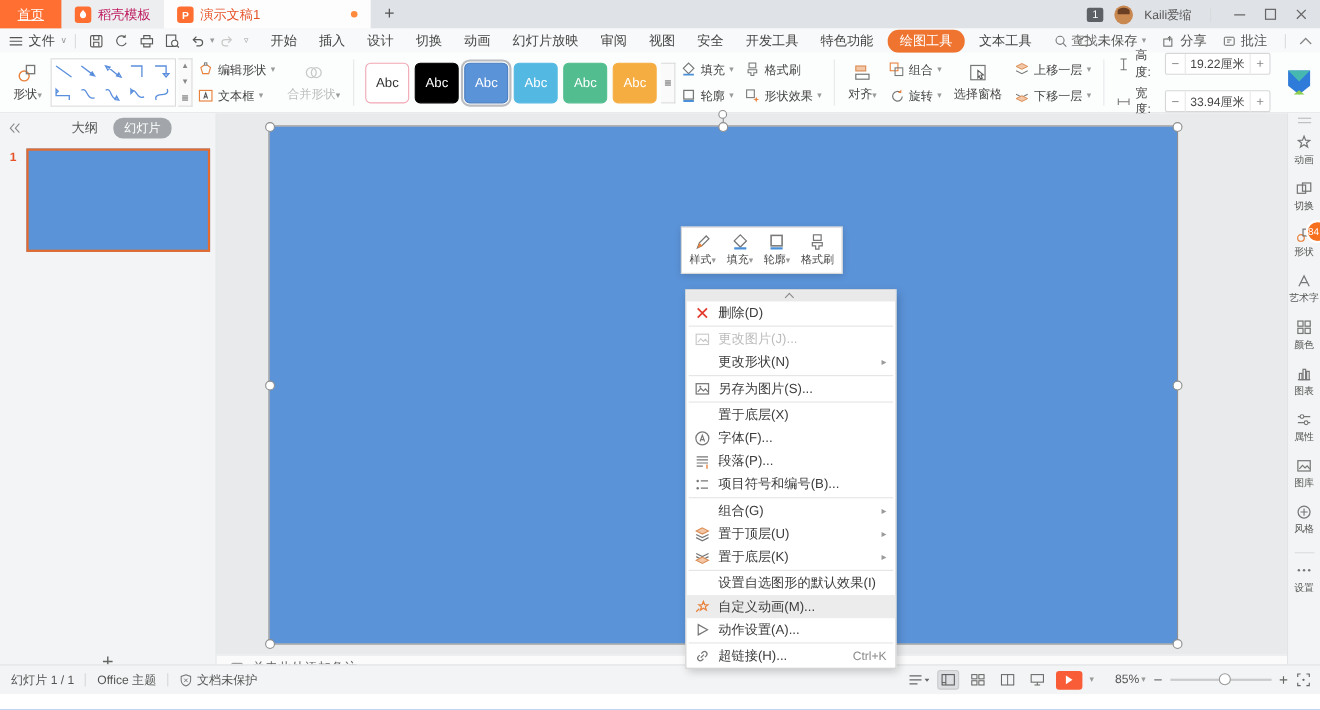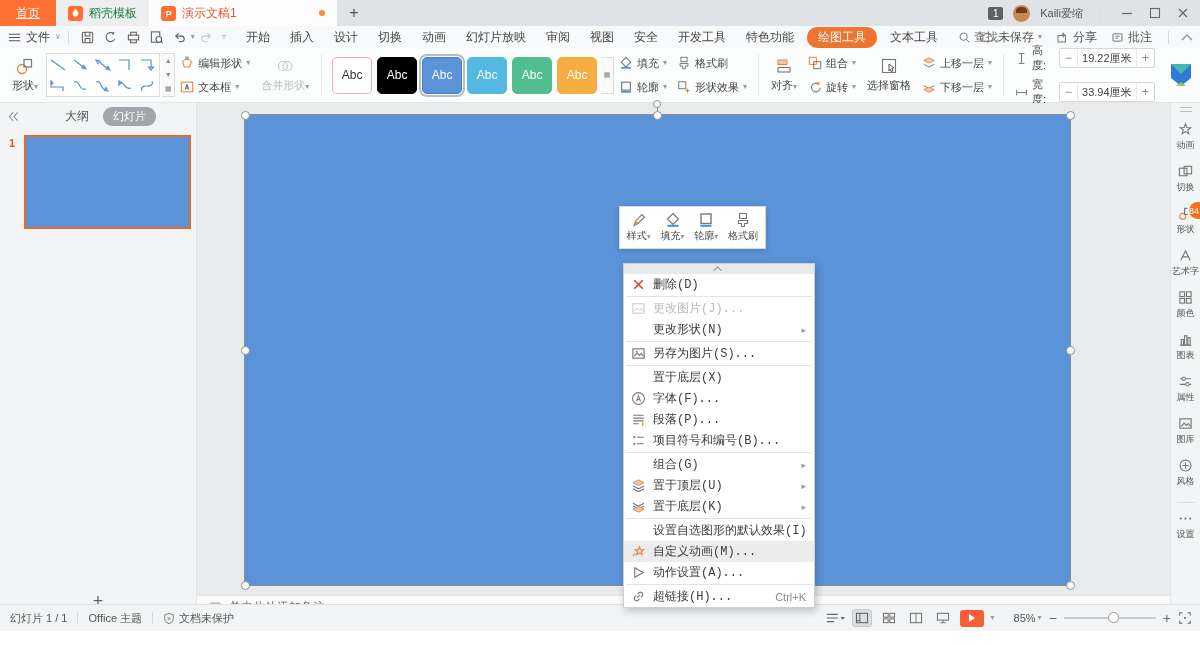--- a/index.html
+++ b/index.html
@@ -4,21 +4,21 @@
 <style>
 *{margin:0;padding:0;box-sizing:border-box;font-family:"Liberation Sans","DejaVu Sans",sans-serif;}
 html,body{width:1200px;height:645px;overflow:hidden;}
 #app{position:relative;width:1200px;height:645px;background:#fff;font-size:12px;color:#3d3d3d;overflow:hidden;}
 .icon{display:inline-flex;align-items:center;justify-content:center;flex:none;}
 .icon svg{width:100%;height:100%;}
 .caret{font-size:8px;color:#9a9a9a;line-height:1;}
 
 .tabbar{position:absolute;top:0;left:0;right:0;height:26px;background:#dfe2e6;display:flex;align-items:stretch;}
 .tab-home{width:56px;background:#ff6f31;color:#fff;display:flex;align-items:center;justify-content:center;text-decoration:underline;}
-.tab{display:flex;align-items:center;gap:6px;padding:0 12px;color:#15803d;}
+.tab{display:flex;align-items:center;gap:6px;padding:0 12px;color:#be185d;}
 .tab-docer{background:#eceef0;}
 .tab-doc{background:#fdfdfe;width:188px;color:#e65329;position:relative;}
 .tab-doc .dot{position:absolute;right:12px;top:10px;width:6px;height:6px;border-radius:50%;background:#ff8a3c;}
 .sq-logo{width:15px;height:15px;border-radius:3px;background:#ff6f31;display:inline-flex;align-items:center;justify-content:center;}
 .tab-add{width:34px;display:flex;align-items:center;justify-content:center;color:#555;font-size:16px;}
 .tabbar-right{position:absolute;right:0;top:0;height:26px;display:flex;align-items:center;gap:10px;padding-right:8px;}
 .win-badge{width:15px;height:13px;background:#5d6166;color:#fff;font-size:10px;border-radius:2px;display:flex;align-items:center;justify-content:center;}
 .avatar{width:17px;height:17px;border-radius:50%;background:#c98850;position:relative;overflow:hidden;}
 .avatar:before{content:'';position:absolute;left:3px;top:2px;width:11px;height:6px;border-radius:50% 50% 0 0;background:#6b3f24;}
 .username{font-size:11px;color:#555;}
@@ -73,21 +73,21 @@
 
 .floatbar{position:absolute;left:619px;top:206px;width:147px;height:43px;background:#fff;border:1px solid #d6d6d6;box-shadow:0 2px 6px rgba(0,0,0,.15);display:flex;align-items:center;justify-content:space-around;z-index:8;padding:0 2px;}
 .fb-btn{display:flex;flex-direction:column;align-items:center;gap:1px;font-size:10px;color:#454545;}
 .fb-btn .icon{width:16px;height:16px;}
 
 .ctxmenu{position:absolute;left:623px;top:263px;width:192px;background:#fff;border:1px solid #cfcfcf;box-shadow:2px 3px 8px rgba(0,0,0,.22);z-index:10;}
 .ctx-scroll{height:10px;background:#e9e9e9;display:flex;align-items:center;justify-content:center;}
 .chev-up{width:6px;height:6px;border-left:1px solid #888;border-top:1px solid #888;transform:rotate(45deg) translateY(2px);}
 .ctx-item{height:21px;display:flex;align-items:center;padding:0 8px 0 7px;gap:7px;color:#3c3c3c;font-size:12px;position:relative;white-space:nowrap;}
 .ctx-item .icon{width:15px;height:15px;}
-.ctx-item .lbl{flex:1;overflow:hidden;font-family:Liberation Mono, monospace;}
+.ctx-item .lbl{flex:1;overflow:hidden;}
 .ctx-item .sc{color:#8b8b8b;font-size:11px;}
 .ctx-item .sub{color:#9a9a9a;font-size:9px;}
 .ctx-item.hover{background:#ececed;}
 .ctx-item.disabled{color:#c3c3c3;}
 .ctx-item.annotated:after{content:'';position:absolute;left:0;top:-1px;right:0;bottom:-1px;border:2px solid #e23333;pointer-events:none;}
 .ctx-sep{height:1px;background:#e4e4e4;margin:1px 2px;}
 
 .notesbar{position:absolute;left:197px;right:30px;top:595px;height:23px;background:#fbfbfc;border-top:1px solid #e4e5e7;display:flex;align-items:center;gap:7px;padding:0 12px;color:#666;}
 
 .rightbar{position:absolute;right:0;top:103px;width:30px;bottom:27px;background:#f3f4f5;border-left:1px solid #e2e4e6;display:flex;flex-direction:column;align-items:center;padding-top:4px;}

